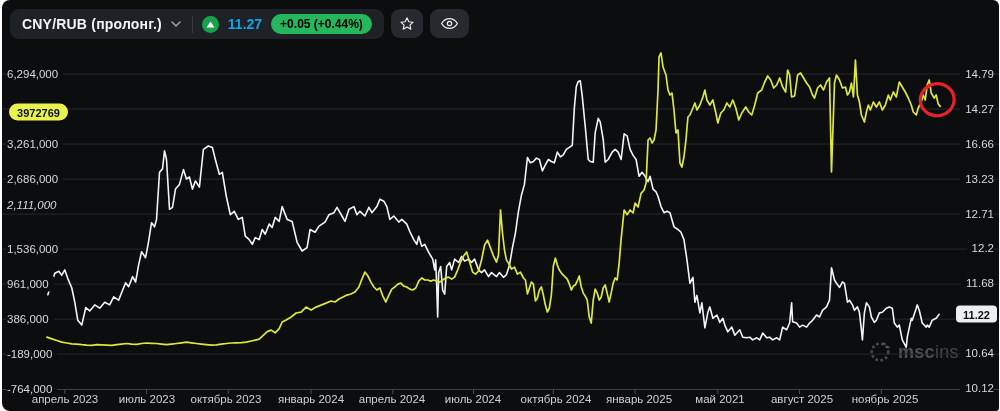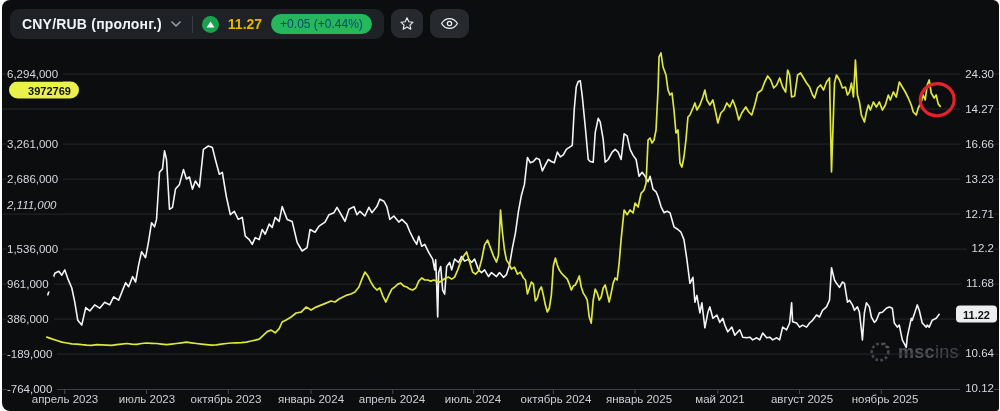--- a/index.html
+++ b/index.html
@@ -23,23 +23,23 @@
     display:flex;align-items:center;padding:0 12px;gap:9px;
     cursor:pointer;
   }
   .sym{font-size:14px;font-weight:bold;color:#f2f4f6;letter-spacing:.2px;white-space:nowrap;}
   .chev{display:flex;align-items:center;margin-right:2px;}
   .tdiv{width:1px;height:17px;background:#3a3e44;}
   .upcirc{
     width:17px;height:17px;border-radius:50%;background:#17a24b;
     display:flex;align-items:center;justify-content:center;flex:0 0 auto;
   }
-  .price{font-size:14px;font-weight:bold;color:#eab308;}
+  .price{font-size:14px;font-weight:bold;color:#0ea5e9;}
   .chg{
-    background:#26b75c;color:#0c4a6e;font-size:12px;font-weight:normal;
+    background:#26b75c;color:#000000;font-size:12px;font-weight:bold;
     padding:3px 9px;border-radius:11px;white-space:nowrap;
   }
   .icon-btn{
     height:29px;background:#26292e;border:none;border-radius:9px;
     display:flex;align-items:center;justify-content:center;cursor:pointer;padding:0;
   }
   .icon-btn.star{width:32px;}
   .icon-btn.eye{width:39px;}
   
   #chart{position:absolute;left:0;top:0;width:100%;height:100%;z-index:10;}
@@ -110,32 +110,32 @@
         <line x1="718" x2="718" y1="389.5" y2="394" stroke="#4b4f55" stroke-width="1"></line>
         <line x1="800" x2="800" y1="389.5" y2="394" stroke="#4b4f55" stroke-width="1"></line>
         <line x1="882" x2="882" y1="389.5" y2="394" stroke="#4b4f55" stroke-width="1"></line>
         <line x1="963" x2="963" y1="389.5" y2="394" stroke="#4b4f55" stroke-width="1"></line>
         <polyline points="46,294.8 50,282.0 53,273.2 57,271.2 60,275.2 63,269.9 66,278.6 70,288.0 73,302.2 76,320.3 80,325.1 84,307.6 88,310.9 93,304.9 98,308.2 103,302.2 108,304.9 112,296.8 117,300.2 121,290.1 124,282.7 127,286.7 131,276.6 134,282.0 137,265.2 140,251.7 144,257.7 147,241.6 150,222.7 153,226.8 155,219.4 158,172.3 161,168.9 163,150.7 165,159.5 168,209.3 171,207.3 174,189.1 178,184.4 182,169.6 185,179.0 188,177.0 191,189.1 194,181.0 198,187.1 202,149.4 207,146.0 211,147.4 214,159.5 218,174.3 221,172.3 225,196.5 229,214.7 233,211.3 237,219.4 241,217.4 244,236.2 248,239.6 251,244.3 254,237.6 258,239.6 261,229.5 264,234.2 268,224.1 271,227.5 274,217.4 278,221.4 281,206.6 286,219.4 291,221.4 296,242.3 301,251.0 306,247.7 309,229.5 314,232.2 318,226.1 324,222.1 328,214.7 333,212.7 336,207.3 341,216.0 344,221.4 348,209.3 353,206.6 356,214.7 359,211.3 364,216.0 368,207.3 371,212.7 376,206.6 379,199.2 383,201.2 386,206.6 389,219.4 393,216.0 398,222.1 401,219.4 406,224.1 409,231.5 413,239.6 416,244.3 418,236.2 421,246.3 424,244.3 428,252.4 432,259.1 434,269.9 435,259.8 436,286.0 437,317.0 438,272.6 440,266.5 442,290.1 444,294.1 446,266.5 449,262.5 451,269.9 454,259.1 458,262.5 461,256.4 464,261.1 468,259.1 471,262.5 474,259.1 478,269.9 481,272.6 484,269.9 488,276.6 491,272.6 496,276.6 499,272.6 503,277.3 506,274.6 509,265.2 512,247.7 515,232.8 518,211.3 521,195.2 524,184.4 527,157.5 530,162.8 533,161.5 536,158.1 539,159.5 542,170.9 545,164.9 548,159.5 551,161.5 554,162.8 557,152.1 560,156.8 563,154.8 566,149.4 569,147.4 572,145.3 574,109.0 576,86.8 578,81.4 580,80.7 582,96.2 585,126.5 588,159.5 590,161.5 593,162.2 595,132.6 598,118.4 600,121.8 603,139.3 605,162.2 608,159.5 612,152.1 615,149.4 618,152.1 621,159.5 624,133.9 627,135.9 630,149.4 633,155.4 636,159.5 639,176.3 642,172.3 645,176.3 648,181.7 650,176.3 653,189.1 656,191.8 658,196.5 661,206.6 664,212.7 667,211.3 670,212.7 674,226.8 678,229.5 681,232.2 684,239.6 687,259.8 690,283.3 693,277.3 695,302.2 697,295.4 700,312.9 702,302.8 705,327.8 708,312.3 710,306.9 713,318.3 717,315.0 720,322.4 723,318.3 725,325.1 728,331.8 732,327.1 735,335.2 740,329.8 743,337.2 747,337.8 750,337.2 753,339.9 757,337.8 760,339.9 763,333.1 767,337.8 770,337.2 773,339.9 777,337.8 780,339.9 783,327.1 787,329.8 790,323.0 792,302.8 793,321.7 797,323.0 800,327.1 803,325.1 807,327.1 810,323.0 813,320.3 817,315.0 820,317.0 823,310.3 827,306.9 830,300.2 832,267.8 835,280.0 837,283.3 840,287.4 843,282.0 845,283.3 848,302.2 850,300.2 853,304.9 855,310.3 858,306.9 860,312.3 862,329.8 863,339.9 865,312.9 867,302.8 870,306.9 872,317.0 875,322.4 877,320.3 880,312.9 883,312.3 887,308.2 890,306.9 893,308.2 895,323.0 898,327.1 900,325.1 903,339.9 907,347.3 908,337.2 912,318.3 913,320.3 917,308.2 918,304.9 920,310.3 923,323.0 927,327.1 928,325.1 930,327.1 933,320.3 937,318.3 940,314.3" fill="none" stroke="#f3f4f6" stroke-width="1.6" stroke-linejoin="round" stroke-linecap="round"></polyline>
         <polyline points="45,337.1 50,338.9 55,340.5 60,342.1 65,343.0 70,343.8 75,344.1 80,344.7 85,345.1 90,345.3 95,344.6 100,344.9 105,345.1 110,345.3 115,344.6 120,344.1 125,343.5 130,344.1 135,344.4 140,343.5 145,343.0 150,343.3 155,343.5 160,344.1 165,344.6 170,344.1 175,343.5 180,342.8 185,342.1 190,342.8 195,343.5 200,344.1 205,344.6 210,345.1 215,344.9 220,344.1 225,343.5 230,343.0 235,342.8 240,342.6 245,342.1 250,341.0 254,340.1 258,339.1 262,335.3 266,331.6 270,330.1 274,332.8 278,328.6 281,322.0 285,320.0 290,317.0 295,313.0 300,312.1 305,307.1 310,310.1 315,307.1 320,305.1 325,303.1 330,301.0 334,302.0 338,299.0 342,297.0 346,295.1 350,294.0 354,292.0 358,287.0 361,279.1 364,272.1 367,276.0 370,282.1 373,287.0 376,290.0 379,288.0 382,296.1 385,302.0 388,295.1 391,289.1 394,287.0 397,284.1 400,283.1 403,286.1 406,287.0 409,289.1 412,290.0 415,288.0 418,281.1 421,278.0 424,280.0 427,280.0 430,281.1 433,280.0 436,281.1 439,282.1 442,280.0 445,278.0 448,277.1 451,279.1 454,277.1 457,270.1 460,262.0 463,256.1 466,252.0 469,262.0 472,272.1 475,274.1 478,271.0 481,260.1 484,245.0 487,240.1 490,248.1 493,256.1 496,262.0 498,255.1 500,210.0 502,233.0 504,250.0 506,260.1 508,263.1 511,269.0 514,267.1 517,274.1 520,272.1 523,278.0 525,280.0 527,294.0 529,288.0 531,282.1 533,284.1 535,301.0 537,298.1 539,290.0 541,287.0 543,295.1 545,305.1 547,312.0 549,308.0 551,295.1 553,266.0 555,258.1 557,265.1 559,270.1 561,273.0 563,275.1 565,277.1 567,279.1 569,284.1 571,290.0 573,286.1 575,285.0 577,281.0 579,276.0 581,287.0 583,293.1 585,296.1 587,300.1 589,317.1 591,323.1 593,300.1 595,289.1 597,293.1 599,300.1 601,297.0 603,288.0 605,285.0 607,293.1 609,302.0 611,293.1 613,283.1 615,278.0 617,280.0 619,263.1 621,239.1 624,210.0 627,214.7 630,210.0 633,213.0 635,203.0 638,207.0 641,193.4 644,190.0 646,183.0 648,140.0 650,138.0 652,143.0 654,140.0 656,130.0 658,90.0 659,57.0 661,53.0 663,67.0 666,75.0 668,90.0 670,95.0 672,93.0 674,110.0 676,133.0 678,130.0 680,163.0 682,167.0 684,157.0 686,140.0 688,117.0 690,115.0 693,108.0 695,103.0 697,110.0 700,105.0 703,97.0 705,90.0 707,100.0 710,105.0 713,100.0 716,113.0 718,123.0 721,113.0 724,110.0 727,103.0 730,107.0 733,100.0 736,108.0 739,120.0 742,113.0 746,107.0 749,112.0 752,115.0 755,105.0 758,93.0 762,90.0 765,82.0 768,76.0 771,80.0 774,88.0 777,85.0 780,78.0 783,87.0 786,92.0 788,70.0 790,75.0 792,97.0 795,96.0 798,75.0 801,73.0 804,78.0 807,83.0 810,87.0 813,95.0 815,98.0 818,88.0 821,85.0 824,90.0 827,82.0 830,78.0 832,172.0 835,83.0 837,75.0 840,80.0 843,88.0 846,87.0 848,95.0 850,92.0 852,83.0 854,97.0 856,60.0 858,95.0 860,102.0 862,115.0 865,122.0 867,112.0 869,105.0 871,110.0 874,102.0 877,107.0 880,102.0 883,110.0 886,105.0 889,95.0 891,100.0 894,92.0 897,97.0 900,82.0 903,87.0 906,92.0 909,98.0 912,105.0 914,112.0 917,115.0 919,108.0 922,102.0 924,95.0 926,100.0 928,85.0 930,80.0 932,93.0 935,98.0 937,95.0 939,103.9 941,106.4" fill="none" stroke="#dde73c" stroke-width="1.7" stroke-linejoin="round" stroke-linecap="round"></polyline>
         <ellipse cx="938" cy="99.7" rx="17" ry="16" fill="none" stroke="#e3222a" stroke-width="3.2" transform="rotate(-8 938 99.7)"></ellipse>
       </svg>
 
     <div id="overlay">
-      <div class="badge-left" style="top: 90px; padding-left: 11px;">3972769</div>
+      <div class="badge-left" style="top: 112px;">3972769</div>
       <div class="badge-right" style="top: 314.288px;">11.22</div>
     <div class="yl" style="top: 74px;">6,294,000</div>
         <div class="yl" style="top: 144.061px;">3,261,000</div>
         <div class="yl" style="top: 179.061px;">2,686,000</div>
         <div class="yl" style="top: 205px; font-style: italic;">2,111,000</div>
         <div class="yl" style="top: 249.061px; text-align: right;">1,536,000</div>
         <div class="yl" style="top: 284.061px;">961,000</div>
         <div class="yl" style="top: 319.061px;">386,000</div>
         <div class="yl" style="top: 354.061px;">-189,000</div>
         <div class="yl" style="top: 389.061px;">-764,000</div>
-        <div class="yr" style="top: 74px;">24.30</div>
+        <div class="yr" style="top: 74px;">14.79</div>
         <div class="yr" style="top: 109px;">14.27</div>
         <div class="yr" style="top: 144px;">16.66</div>
         <div class="yr" style="top: 179px;">13.23</div>
         <div class="yr" style="top: 214px;">12.71</div>
         <div class="yr" style="top: 248.327px;">12.2</div>
         <div class="yr" style="top: 283.327px;">11.68</div>
         <div class="yr" style="top: 353.327px;">10.64</div>
         <div class="yr" style="top: 388.327px;">10.12</div>
         <div class="xl" style="left: 63px;">апрель 2023</div>
         <div class="xl" style="left: 145px;">июль 2023</div>

